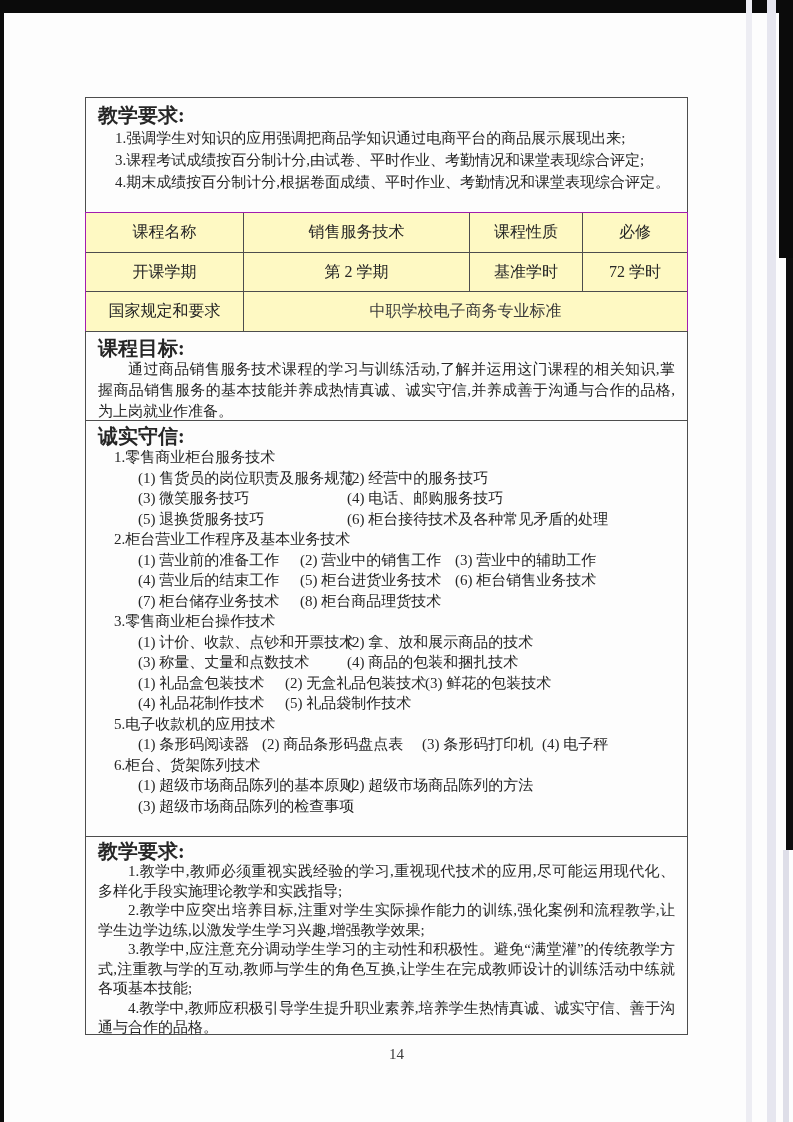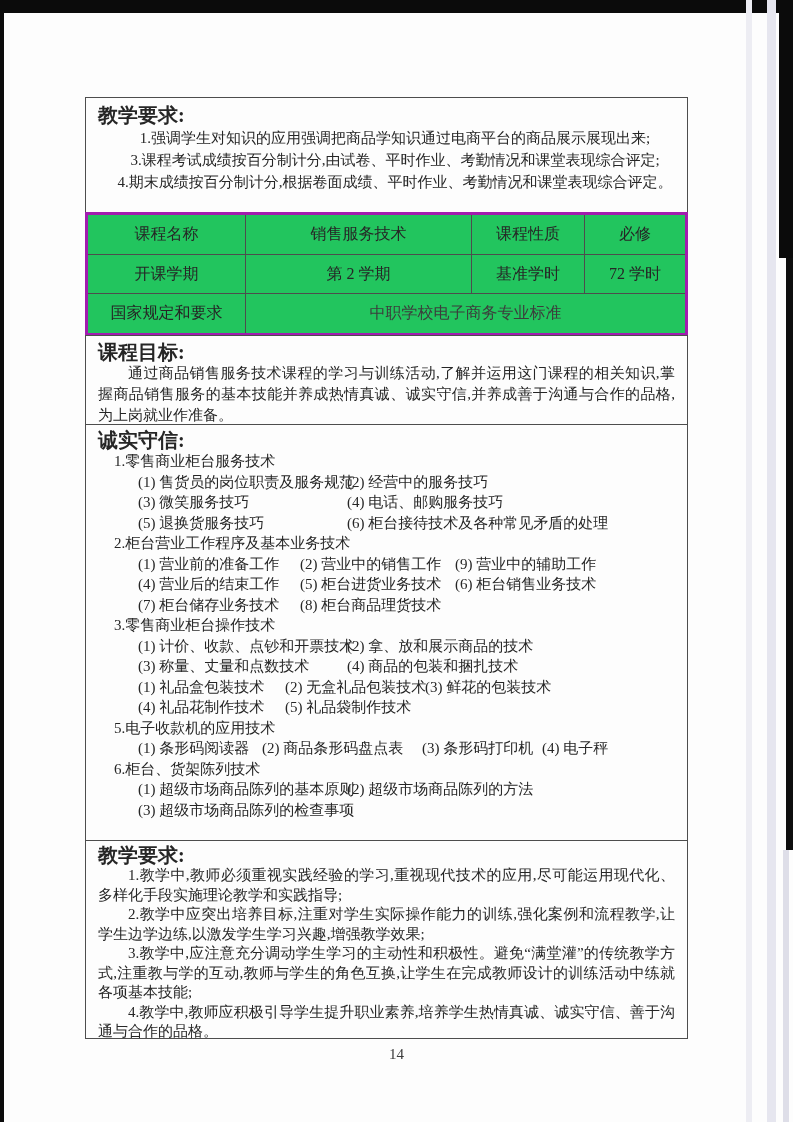--- a/index.html
+++ b/index.html
@@ -21,26 +21,26 @@
   
   .doc { position:absolute; left:85px; top:97px; width:603px; }
   .box { border:1px solid #4d4d4d; background:#fdfdfd; overflow:hidden; padding:5px 12px; }
   .box + .box, .info-table + .box { margin-top:-1px; }
 
   .box-title { font-weight:bold; font-size:20px; }
 
   
   .box-top { height:116px; font-size:15px; line-height:22px; }
   .box-top .box-title { line-height:24px; }
-  .box-top .line { padding-left:17px; white-space:nowrap;text-align:center; }
+  .box-top .line { padding-left:17px; white-space:nowrap; }
 
   
-  .info-table { margin-top:-1px; border:3px solid #a21caf; display:grid;
+  .info-table { margin-top:-1px; border:1px solid #a21caf; display:grid;
                 grid-template-columns:157px 226px 113px 1fr;
-                grid-template-rows:39px 39px 40px; background:#22c55e; }
+                grid-template-rows:39px 39px 40px; background:#fef9c3; }
   .it-cell { display:flex; align-items:center; justify-content:center;
              font-size:16px; text-align:center; }
   .it-cell.bl { border-left:1px solid #4d4d4d; }
   .it-cell.bt { border-top:1px solid #4d4d4d; }
   .it-value { font-weight:normal; }
   .it-span { grid-column:2 / -1; color:#3c3c3c; }
 
   
   .box-obj { height:90px; font-size:15px; line-height:21px; }
   .box-obj .box-title { line-height:22px; }
@@ -116,21 +116,21 @@
       </div>
       <div class="cells r2">
         <span class="c0">(3) 微笑服务技巧</span><span>(4) 电话、邮购服务技巧</span>
       </div>
       <div class="cells r2">
         <span class="c0">(5) 退换货服务技巧</span><span>(6) 柜台接待技术及各种常见矛盾的处理</span>
       </div>
 
       <div class="sec-head">2.柜台营业工作程序及基本业务技术</div>
       <div class="cells r3a">
-        <span class="c0">(1) 营业前的准备工作</span><span class="c1">(2) 营业中的销售工作</span><span>(9) 营业中的辅助工作</span>
+        <span class="c0">(1) 营业前的准备工作</span><span class="c1">(2) 营业中的销售工作</span><span>(3) 营业中的辅助工作</span>
       </div>
       <div class="cells r3a">
         <span class="c0">(4) 营业后的结束工作</span><span class="c1">(5) 柜台进货业务技术</span><span>(6) 柜台销售业务技术</span>
       </div>
       <div class="cells r3a">
         <span class="c0">(7) 柜台储存业务技术</span><span>(8) 柜台商品理货技术</span>
       </div>
 
       <div class="sec-head">3.零售商业柜台操作技术</div>
       <div class="cells r2">

